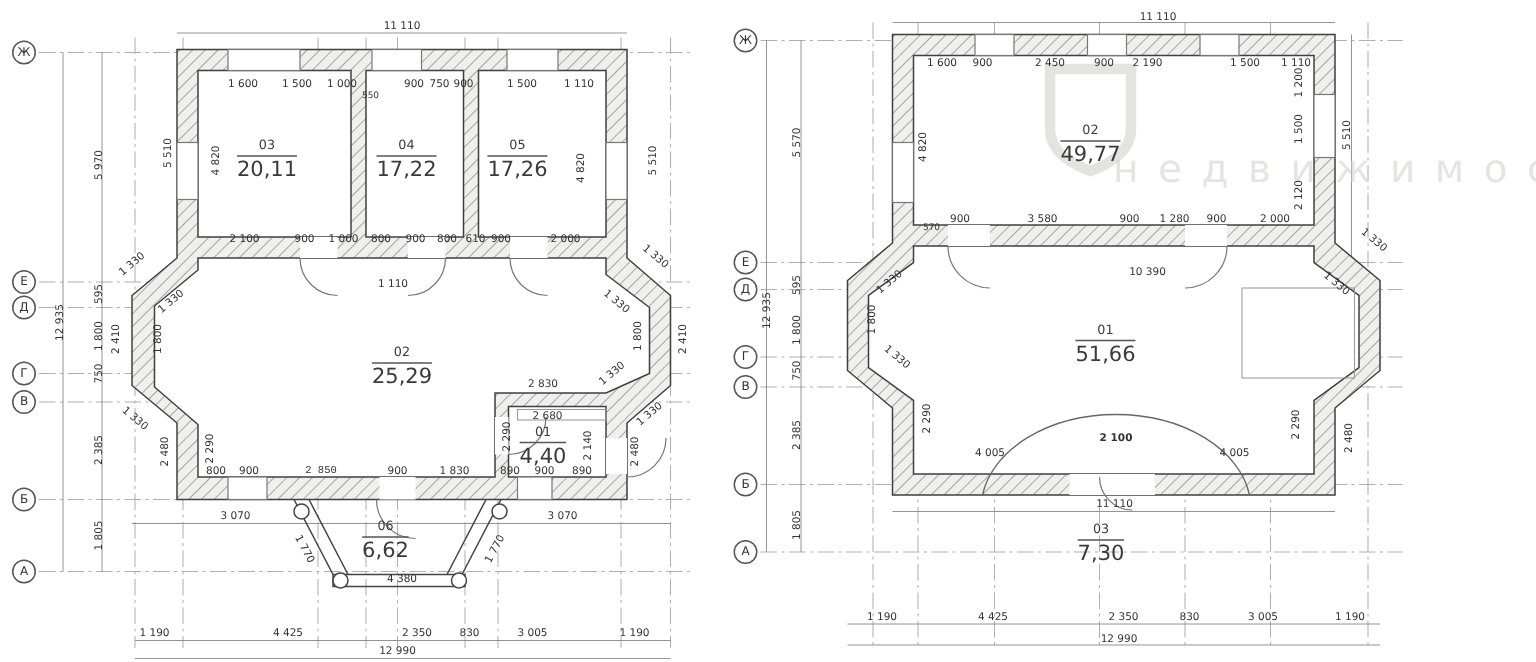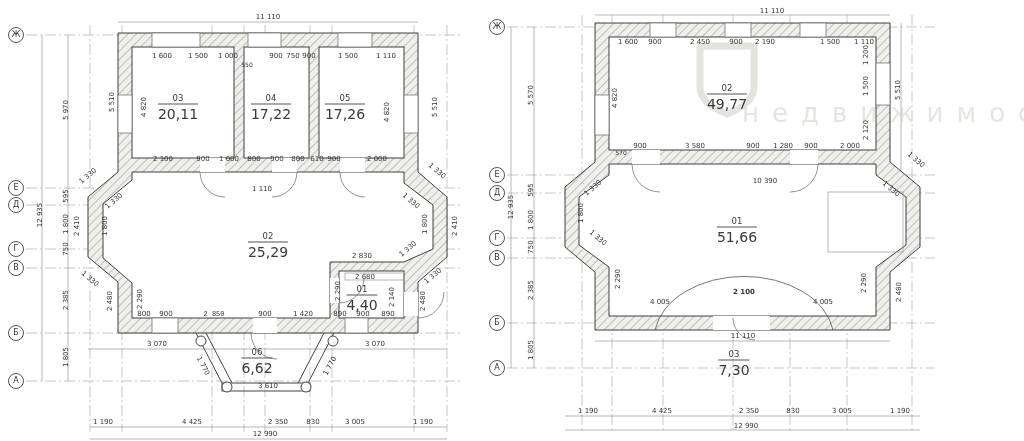--- a/index.html
+++ b/index.html
@@ -229,29 +229,29 @@
       <div class="dim" style="left: 262px; top: 189px; transform: translate(-50%, -50%) rotate(0deg);">1 110</div>
       <div class="dim" style="left: 362px; top: 256px; transform: translate(-50%, -50%) rotate(0deg);">2 830</div>
       <div class="dim" style="left: 365px; top: 277px; transform: translate(-50%, -50%) rotate(0deg);">2 680</div>
       <div class="dim" style="left: 338px; top: 291px; transform: translate(-50%, -50%) rotate(-90deg);">2 290</div>
       <div class="dim" style="left: 392px; top: 297px; transform: translate(-50%, -50%) rotate(-90deg);">2 140</div>
       <div class="dim" style="left: 423px; top: 301px; transform: translate(-50%, -50%) rotate(-90deg);">2 480</div>
       <div class="dim" style="left: 144px; top: 314px; transform: translate(-50%, -50%) rotate(0deg);">800</div>
       <div class="dim" style="left: 166px; top: 314px; transform: translate(-50%, -50%) rotate(0deg);">900</div>
       <div class="dim" style="left: 214px; top: 314px; transform: translate(-50%, -50%) rotate(0deg); font-family: Liberation Mono, monospace;">2 850</div>
       <div class="dim" style="left: 265px; top: 314px; transform: translate(-50%, -50%) rotate(0deg);">900</div>
-      <div class="dim" style="left: 303px; top: 314px; transform: translate(-50%, -50%) rotate(0deg);">1 420</div>
+      <div class="dim" style="left: 303px; top: 314px; transform: translate(-50%, -50%) rotate(0deg);">1 830</div>
       <div class="dim" style="left: 340px; top: 314px; transform: translate(-50%, -50%) rotate(0deg);">890</div>
       <div class="dim" style="left: 363px; top: 314px; transform: translate(-50%, -50%) rotate(0deg);">900</div>
       <div class="dim" style="left: 388px; top: 314px; transform: translate(-50%, -50%) rotate(0deg);">890</div>
       <div class="dim" style="left: 157px; top: 344px; transform: translate(-50%, -50%) rotate(0deg);">3 070</div>
       <div class="dim" style="left: 375px; top: 344px; transform: translate(-50%, -50%) rotate(0deg);">3 070</div>
       <div class="dim" style="left: 203px; top: 366px; transform: translate(-50%, -50%) rotate(62deg);">1 770</div>
       <div class="dim" style="left: 330px; top: 366px; transform: translate(-50%, -50%) rotate(-62deg);">1 770</div>
-      <div class="dim" style="left: 268px; top: 386px; transform: translate(-50%, -50%) rotate(0deg);">3 610</div>
+      <div class="dim" style="left: 268px; top: 386px; transform: translate(-50%, -50%) rotate(0deg);">4 380</div>
       <div class="dim" style="left: 103px; top: 422px; transform: translate(-50%, -50%) rotate(0deg);">1 190</div>
       <div class="dim" style="left: 192px; top: 422px; transform: translate(-50%, -50%) rotate(0deg);">4 425</div>
       <div class="dim" style="left: 278px; top: 422px; transform: translate(-50%, -50%) rotate(0deg);">2 350</div>
       <div class="dim" style="left: 313px; top: 422px; transform: translate(-50%, -50%) rotate(0deg);">830</div>
       <div class="dim" style="left: 355px; top: 422px; transform: translate(-50%, -50%) rotate(0deg);">3 005</div>
       <div class="dim" style="left: 423px; top: 422px; transform: translate(-50%, -50%) rotate(0deg);">1 190</div>
       <div class="dim" style="left: 265px; top: 434px; transform: translate(-50%, -50%) rotate(0deg);">12 990</div>
       <div class="room" style="left: 178px; top: 107px;">
         <span class="rnum">03</span>
         <span class="rarea">20,11</span>

